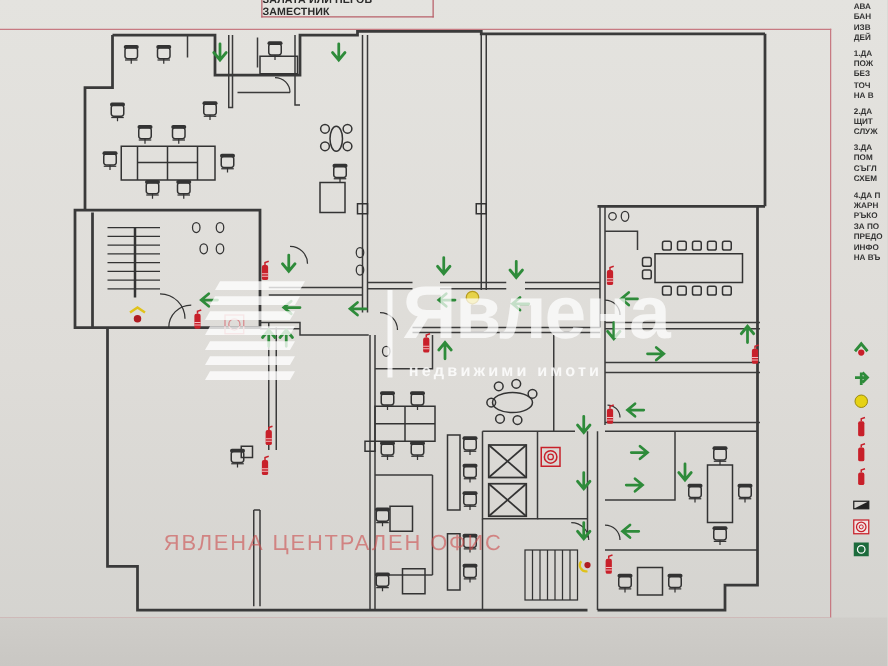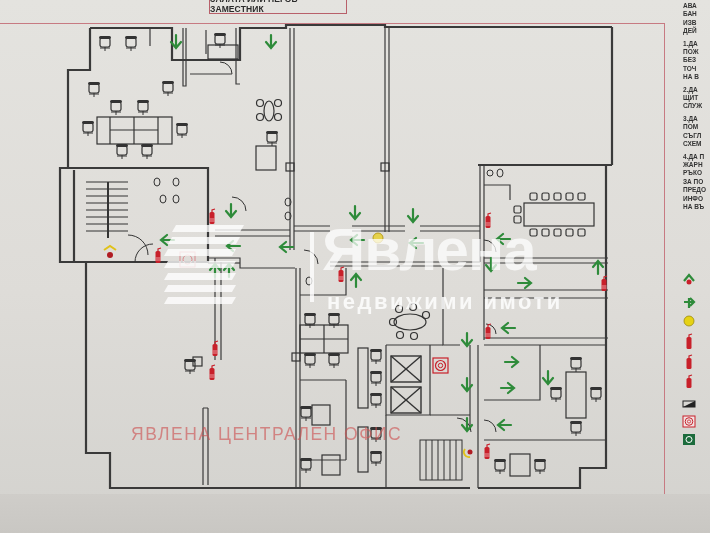--- a/index.html
+++ b/index.html
@@ -33,21 +33,21 @@
   .legend-icons { position: absolute; left: 680px; top: 270px; width: 30px; }
   .plan { position: absolute; left: 0; top: 0; }
   .wm-logo { position: absolute; left: 162px; top: 222px; }
   .wm-brand {
     position: absolute; left: 322px; top: 220px;
     font-size: 60px; font-weight: bold; color: rgba(255,255,255,0.72);
     letter-spacing: -1px; line-height: 60px; text-align: right;
   }
   .wm-sub {
     position: absolute; left: 327px; top: 289px;
-    font-size: 22px; font-weight: bold; color: rgba(255,255,255,0.82);
+    font-size: 13px; font-weight: bold; color: rgba(255,255,255,0.82);
     letter-spacing: 2.5px;
   }
   .wm-office {
     position: absolute; left: 131px; top: 424px;
     font-size: 17.5px; font-weight: normal; color: rgba(205,80,80,0.62);
     letter-spacing: 1.5px;
   }
   .bottom-wall {
     position: absolute; left: 0; top: 494px; width: 710px; height: 39px;
     background: linear-gradient(180deg, #cfcdc9, #c9c7c3);

